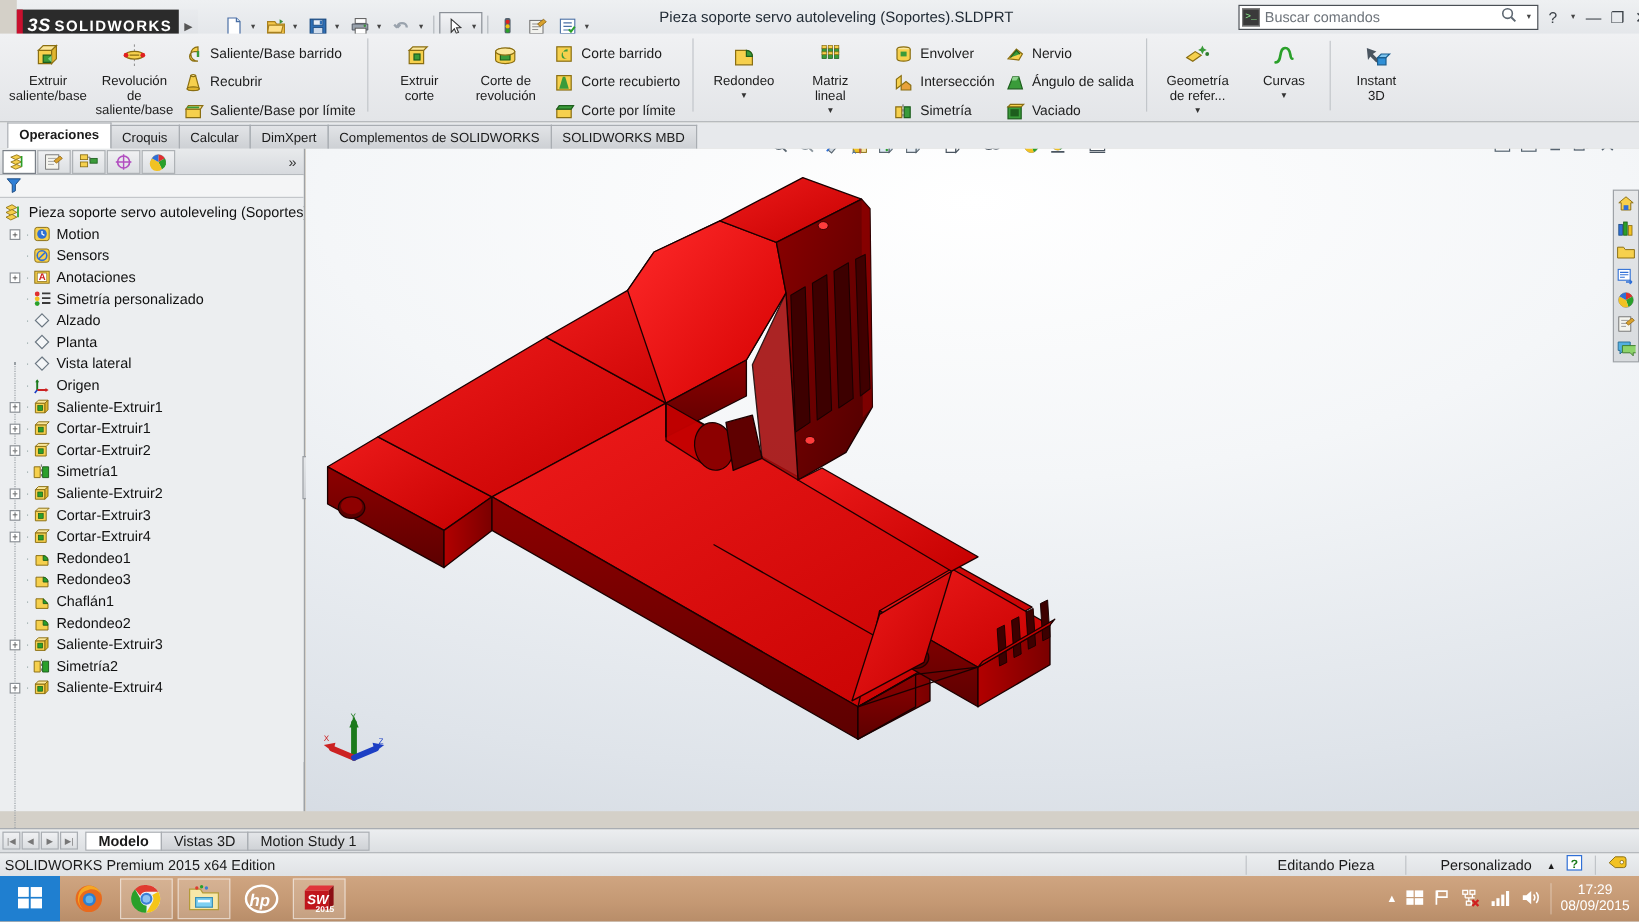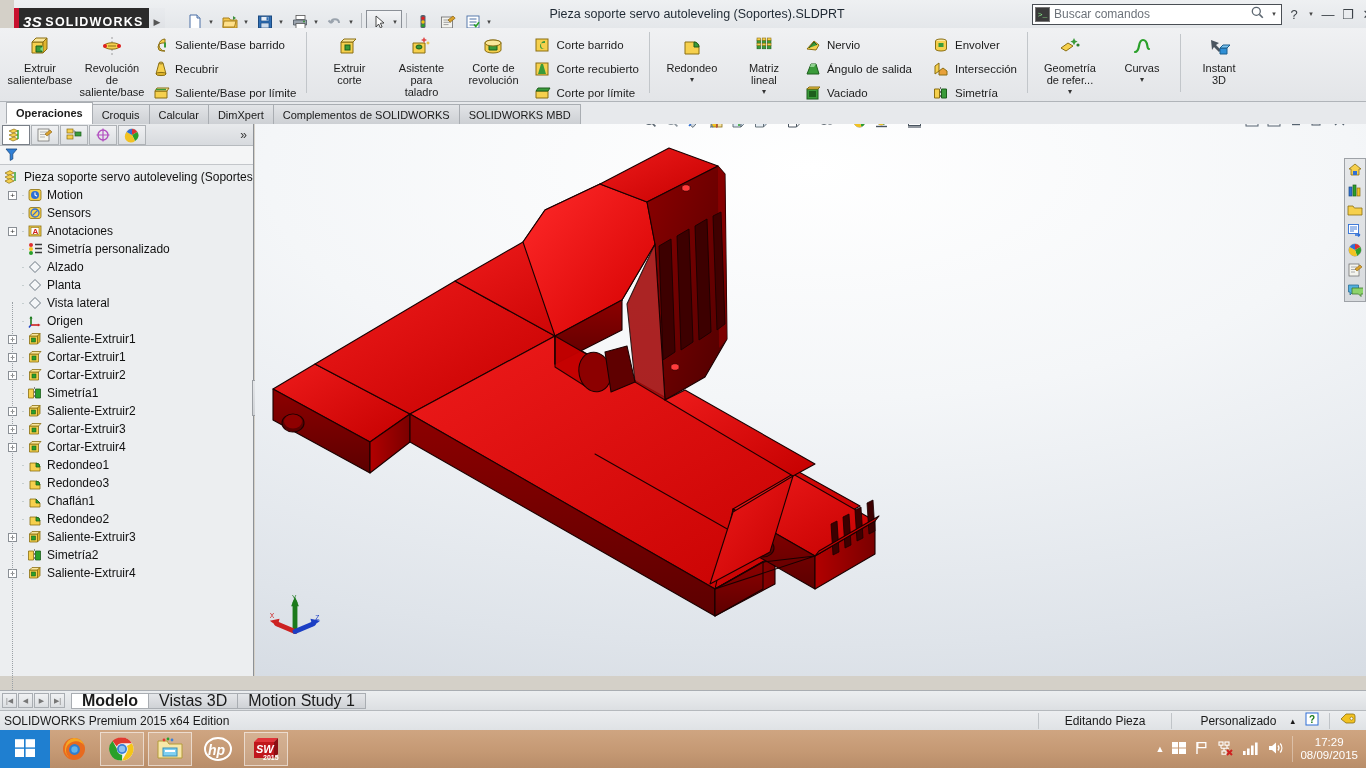--- a/index.html
+++ b/index.html
@@ -165,21 +165,21 @@
 
   
   .bottomstrip {
     position:absolute; left:0; top:690px; width:1366px; height:20px;
     background:linear-gradient(#eceef0,#dcdfe2); border-top:1px solid #a9adb2;
     display:flex; align-items:center; padding-left:2px;
   }
   .navbtn { width:15px;height:15px;border:1px solid #a9adb2;
     background:linear-gradient(#f0f1f3,#dbdee1);
     display:flex;align-items:center;justify-content:center;font-size:7px;color:#777;margin-right:1px;}
-  .btab { height:16px;padding:0 10px;display:flex;align-items:center;font-size:16px;
+  .btab { height:16px;padding:0 10px;display:flex;align-items:center;font-size:12px;
     border:1px solid #a9adb2; background:linear-gradient(#e4e6e9,#cfd2d6); margin-right:-1px;color:#1a1a1a;}
   .btab.active { background:#fff; font-weight:bold; }
   .statusbar {
     position:absolute; left:0; top:710px; width:1366px; height:20px;
     background:linear-gradient(#eceef0,#dfe2e5); border-top:1px solid #b5b9bd;
     display:flex; align-items:center; font-size:12px; color:#1a1a1a;
   }
   .sb-sep { width:1px;height:16px;background:#c0c4c8; }
   .taskbar {
     position:absolute; left:0; top:730px; width:1366px; height:38px;
@@ -396,31 +396,20 @@
     <div class="rgroup">
       <div class="bigbtn">
         <span class="ic">
           <svg width="26" height="26" viewBox="0 0 26 26">
               <path d="M5 8h12v11H5z" fill="#f6d04d" stroke="#8a6e12"></path>
               <path d="M5 8l3-3h12l-3 3z" fill="#fbe79a" stroke="#8a6e12"></path>
               <rect x="9" y="11" width="5" height="5" fill="#3a9b3a" stroke="#1d5e1d"></rect>
             </svg>
         </span>
         <span class="lb">Extruir<br>corte</span>
-      </div>
-      <div class="bigbtn">
-        <span class="ic">
-          <svg width="26" height="26" viewBox="0 0 26 26">
-              <path d="M5 9h12v10H5z" fill="#f6d04d" stroke="#8a6e12"></path>
-              <ellipse cx="11" cy="13" rx="3" ry="2" fill="#3a9b3a" stroke="#1d5e1d"></ellipse>
-              <path d="M16 3l1 2 2 1-2 1-1 2-1-2-2-1 2-1z" fill="#e04a4a"></path>
-              <path d="M20 7l.7 1.3L22 9l-1.3.7L20 11l-.7-1.3L18 9l1.3-.7z" fill="#e8c13a"></path>
-            </svg>
-        </span>
-        <span class="lb">Asistente<br>para<br>taladro</span>
       </div>
       <div class="bigbtn">
         <span class="ic">
           <svg width="26" height="26" viewBox="0 0 26 26">
               <path d="M5 9a8 3 0 0 1 16 0v7a8 3 0 0 1-16 0z" fill="#f6d04d" stroke="#8a6e12"></path>
               <path d="M9 9h8v7H9z" fill="#3a9b3a" stroke="#1d5e1d"></path>
               <ellipse cx="13" cy="9" rx="8" ry="3" fill="#fbe79a" stroke="#8a6e12"></ellipse>
             </svg>
         </span>
         <span class="lb">Corte de<br>revolución</span>
@@ -485,20 +474,51 @@
                 <rect x="16.4" y="4" width="3.6" height="2.3"></rect>
               <rect x="6" y="9.2" width="3.6" height="2.3"></rect>
                 <rect x="11.2" y="9.2" width="3.6" height="2.3"></rect>
                 <rect x="16.4" y="9.2" width="3.6" height="2.3"></rect>
             </g>
           </svg>
         </span>
         <span class="lb">Matriz<br>lineal</span>
         <span class="dd">▾</span>
       </div>
+      <div class="smallcol" style="margin-left:12px;">
+        <div class="smallbtn">
+          <span class="ic">
+            <svg width="18" height="18" viewBox="0 0 18 18">
+                <ellipse cx="9" cy="5" rx="5.5" ry="2" fill="#fbe79a" stroke="#8a6e12"></ellipse>
+                <path d="M3.5 5v8a5.5 2 0 0 0 11 0V5" fill="#f6d04d" stroke="#8a6e12"></path>
+                <rect x="6.5" y="7" width="5" height="4" fill="#3a9b3a"></rect>
+              </svg>
+          </span>
+          <span class="lb">Envolver</span>
+        </div>
+        <div class="smallbtn">
+          <span class="ic">
+            <svg width="18" height="18" viewBox="0 0 18 18">
+                <path d="M3 14V6l4-3v8z" fill="#f6d04d" stroke="#8a6e12"></path>
+                <path d="M7 11l4-3 4 3v4H7z" fill="#e8a13a" stroke="#8a6e12"></path>
+              </svg>
+          </span>
+          <span class="lb">Intersección</span>
+        </div>
+        <div class="smallbtn">
+          <span class="ic">
+            <svg width="18" height="18" viewBox="0 0 18 18">
+                <path d="M2.5 5h5v9h-5z" fill="#f6d04d" stroke="#8a6e12"></path>
+                <path d="M9.5 5h5v9h-5z" fill="#3a9b3a" stroke="#1d5e1d"></path>
+                <path d="M8.5 3v12" stroke="#555" stroke-width=".8" stroke-dasharray="2 2"></path>
+              </svg>
+          </span>
+          <span class="lb">Simetría</span>
+        </div>
+      </div>
       <div class="smallcol">
         <div class="smallbtn">
           <span class="ic">
             <svg width="18" height="18" viewBox="0 0 18 18">
                 <path d="M3 13l7-8 5 4-3 5z" fill="#f6d04d" stroke="#8a6e12"></path>
                 <path d="M5 12l5-6 3 3" fill="#3a9b3a" stroke="#1d5e1d"></path>
               </svg>
           </span>
           <span class="lb">Nervio</span>
         </div>
@@ -513,51 +533,20 @@
         </div>
         <div class="smallbtn">
           <span class="ic">
             <svg width="18" height="18" viewBox="0 0 18 18">
                 <rect x="3" y="5" width="11" height="10" fill="#3a9b3a" stroke="#1d5e1d"></rect>
                 <path d="M3 5l2-2h11l-2 2z" fill="#f6d04d" stroke="#8a6e12"></path>
                 <rect x="5" y="7" width="7" height="6" fill="#1d5e1d"></rect>
               </svg>
           </span>
           <span class="lb">Vaciado</span>
-        </div>
-      </div>
-      <div class="smallcol" style="margin-left:12px;">
-        <div class="smallbtn">
-          <span class="ic">
-            <svg width="18" height="18" viewBox="0 0 18 18">
-                <ellipse cx="9" cy="5" rx="5.5" ry="2" fill="#fbe79a" stroke="#8a6e12"></ellipse>
-                <path d="M3.5 5v8a5.5 2 0 0 0 11 0V5" fill="#f6d04d" stroke="#8a6e12"></path>
-                <rect x="6.5" y="7" width="5" height="4" fill="#3a9b3a"></rect>
-              </svg>
-          </span>
-          <span class="lb">Envolver</span>
-        </div>
-        <div class="smallbtn">
-          <span class="ic">
-            <svg width="18" height="18" viewBox="0 0 18 18">
-                <path d="M3 14V6l4-3v8z" fill="#f6d04d" stroke="#8a6e12"></path>
-                <path d="M7 11l4-3 4 3v4H7z" fill="#e8a13a" stroke="#8a6e12"></path>
-              </svg>
-          </span>
-          <span class="lb">Intersección</span>
-        </div>
-        <div class="smallbtn">
-          <span class="ic">
-            <svg width="18" height="18" viewBox="0 0 18 18">
-                <path d="M2.5 5h5v9h-5z" fill="#f6d04d" stroke="#8a6e12"></path>
-                <path d="M9.5 5h5v9h-5z" fill="#3a9b3a" stroke="#1d5e1d"></path>
-                <path d="M8.5 3v12" stroke="#555" stroke-width=".8" stroke-dasharray="2 2"></path>
-              </svg>
-          </span>
-          <span class="lb">Simetría</span>
         </div>
       </div>
     </div>
     <div class="rsep"></div>
 
     <div class="rgroup">
       <div class="bigbtn">
         <span class="ic">
           <svg width="26" height="26" viewBox="0 0 26 26">
               <path d="M4 14l7-5 5 3-7 5z" fill="#f6d04d" stroke="#8a6e12"></path>

